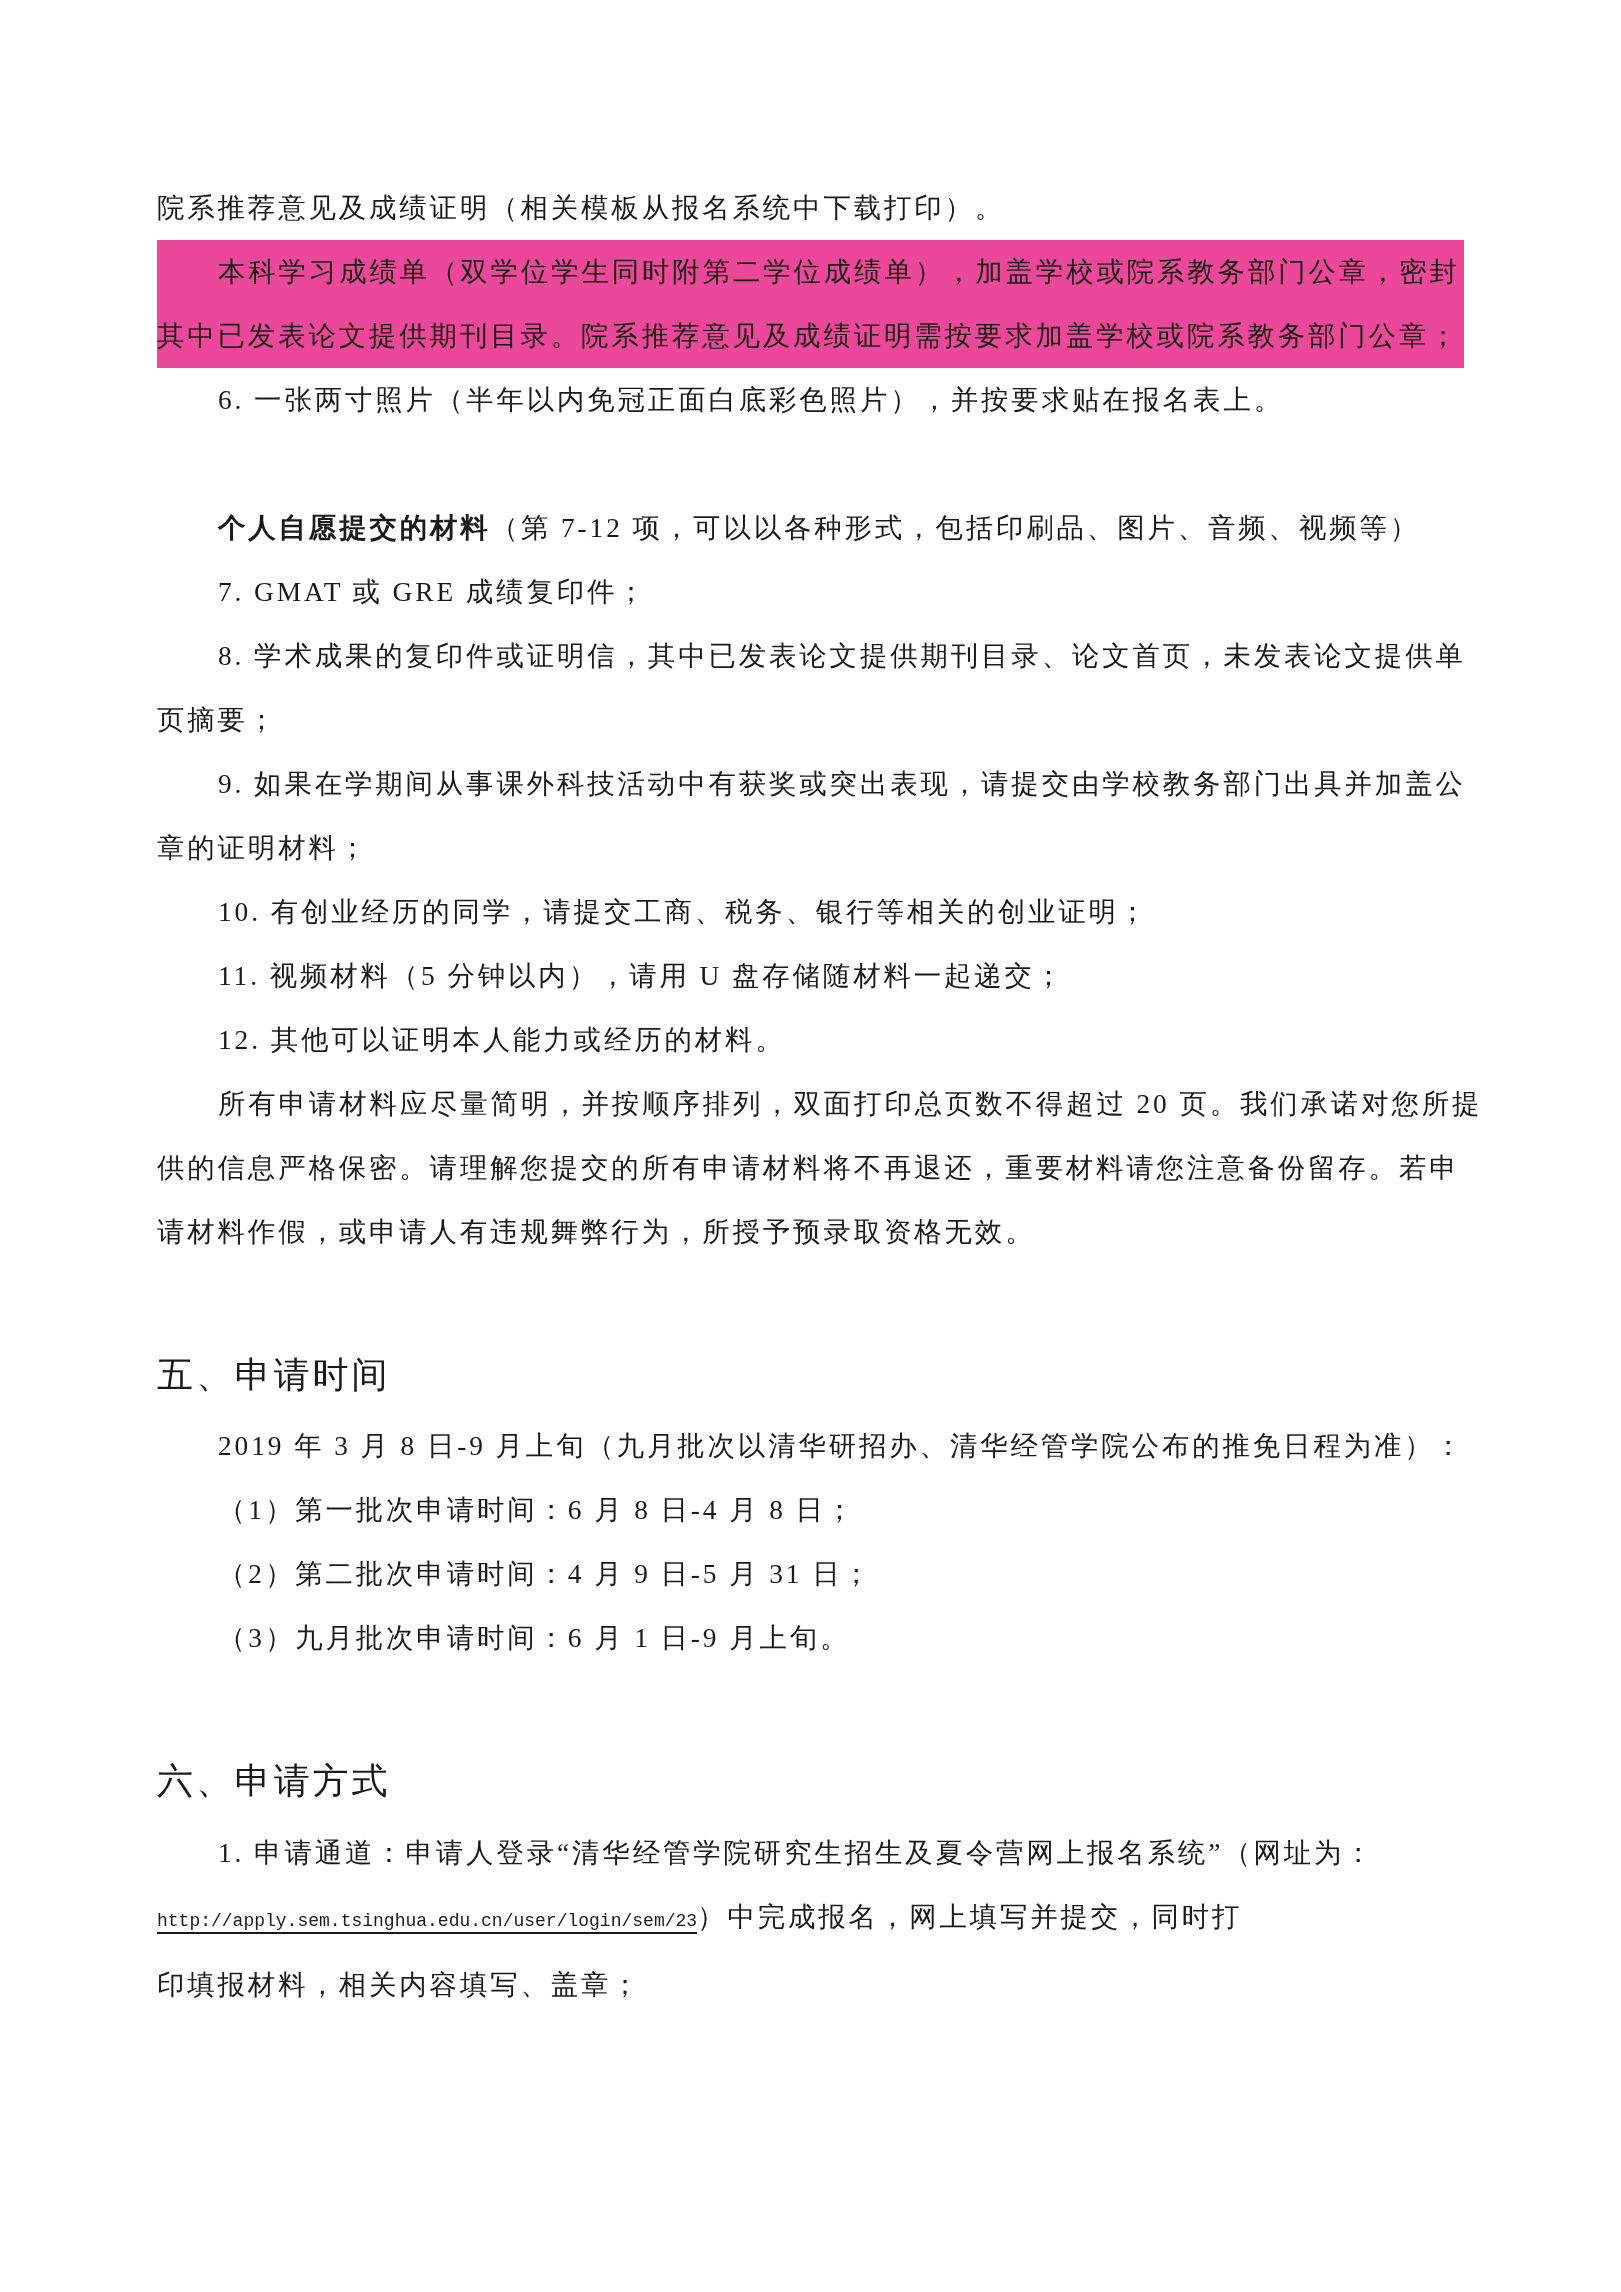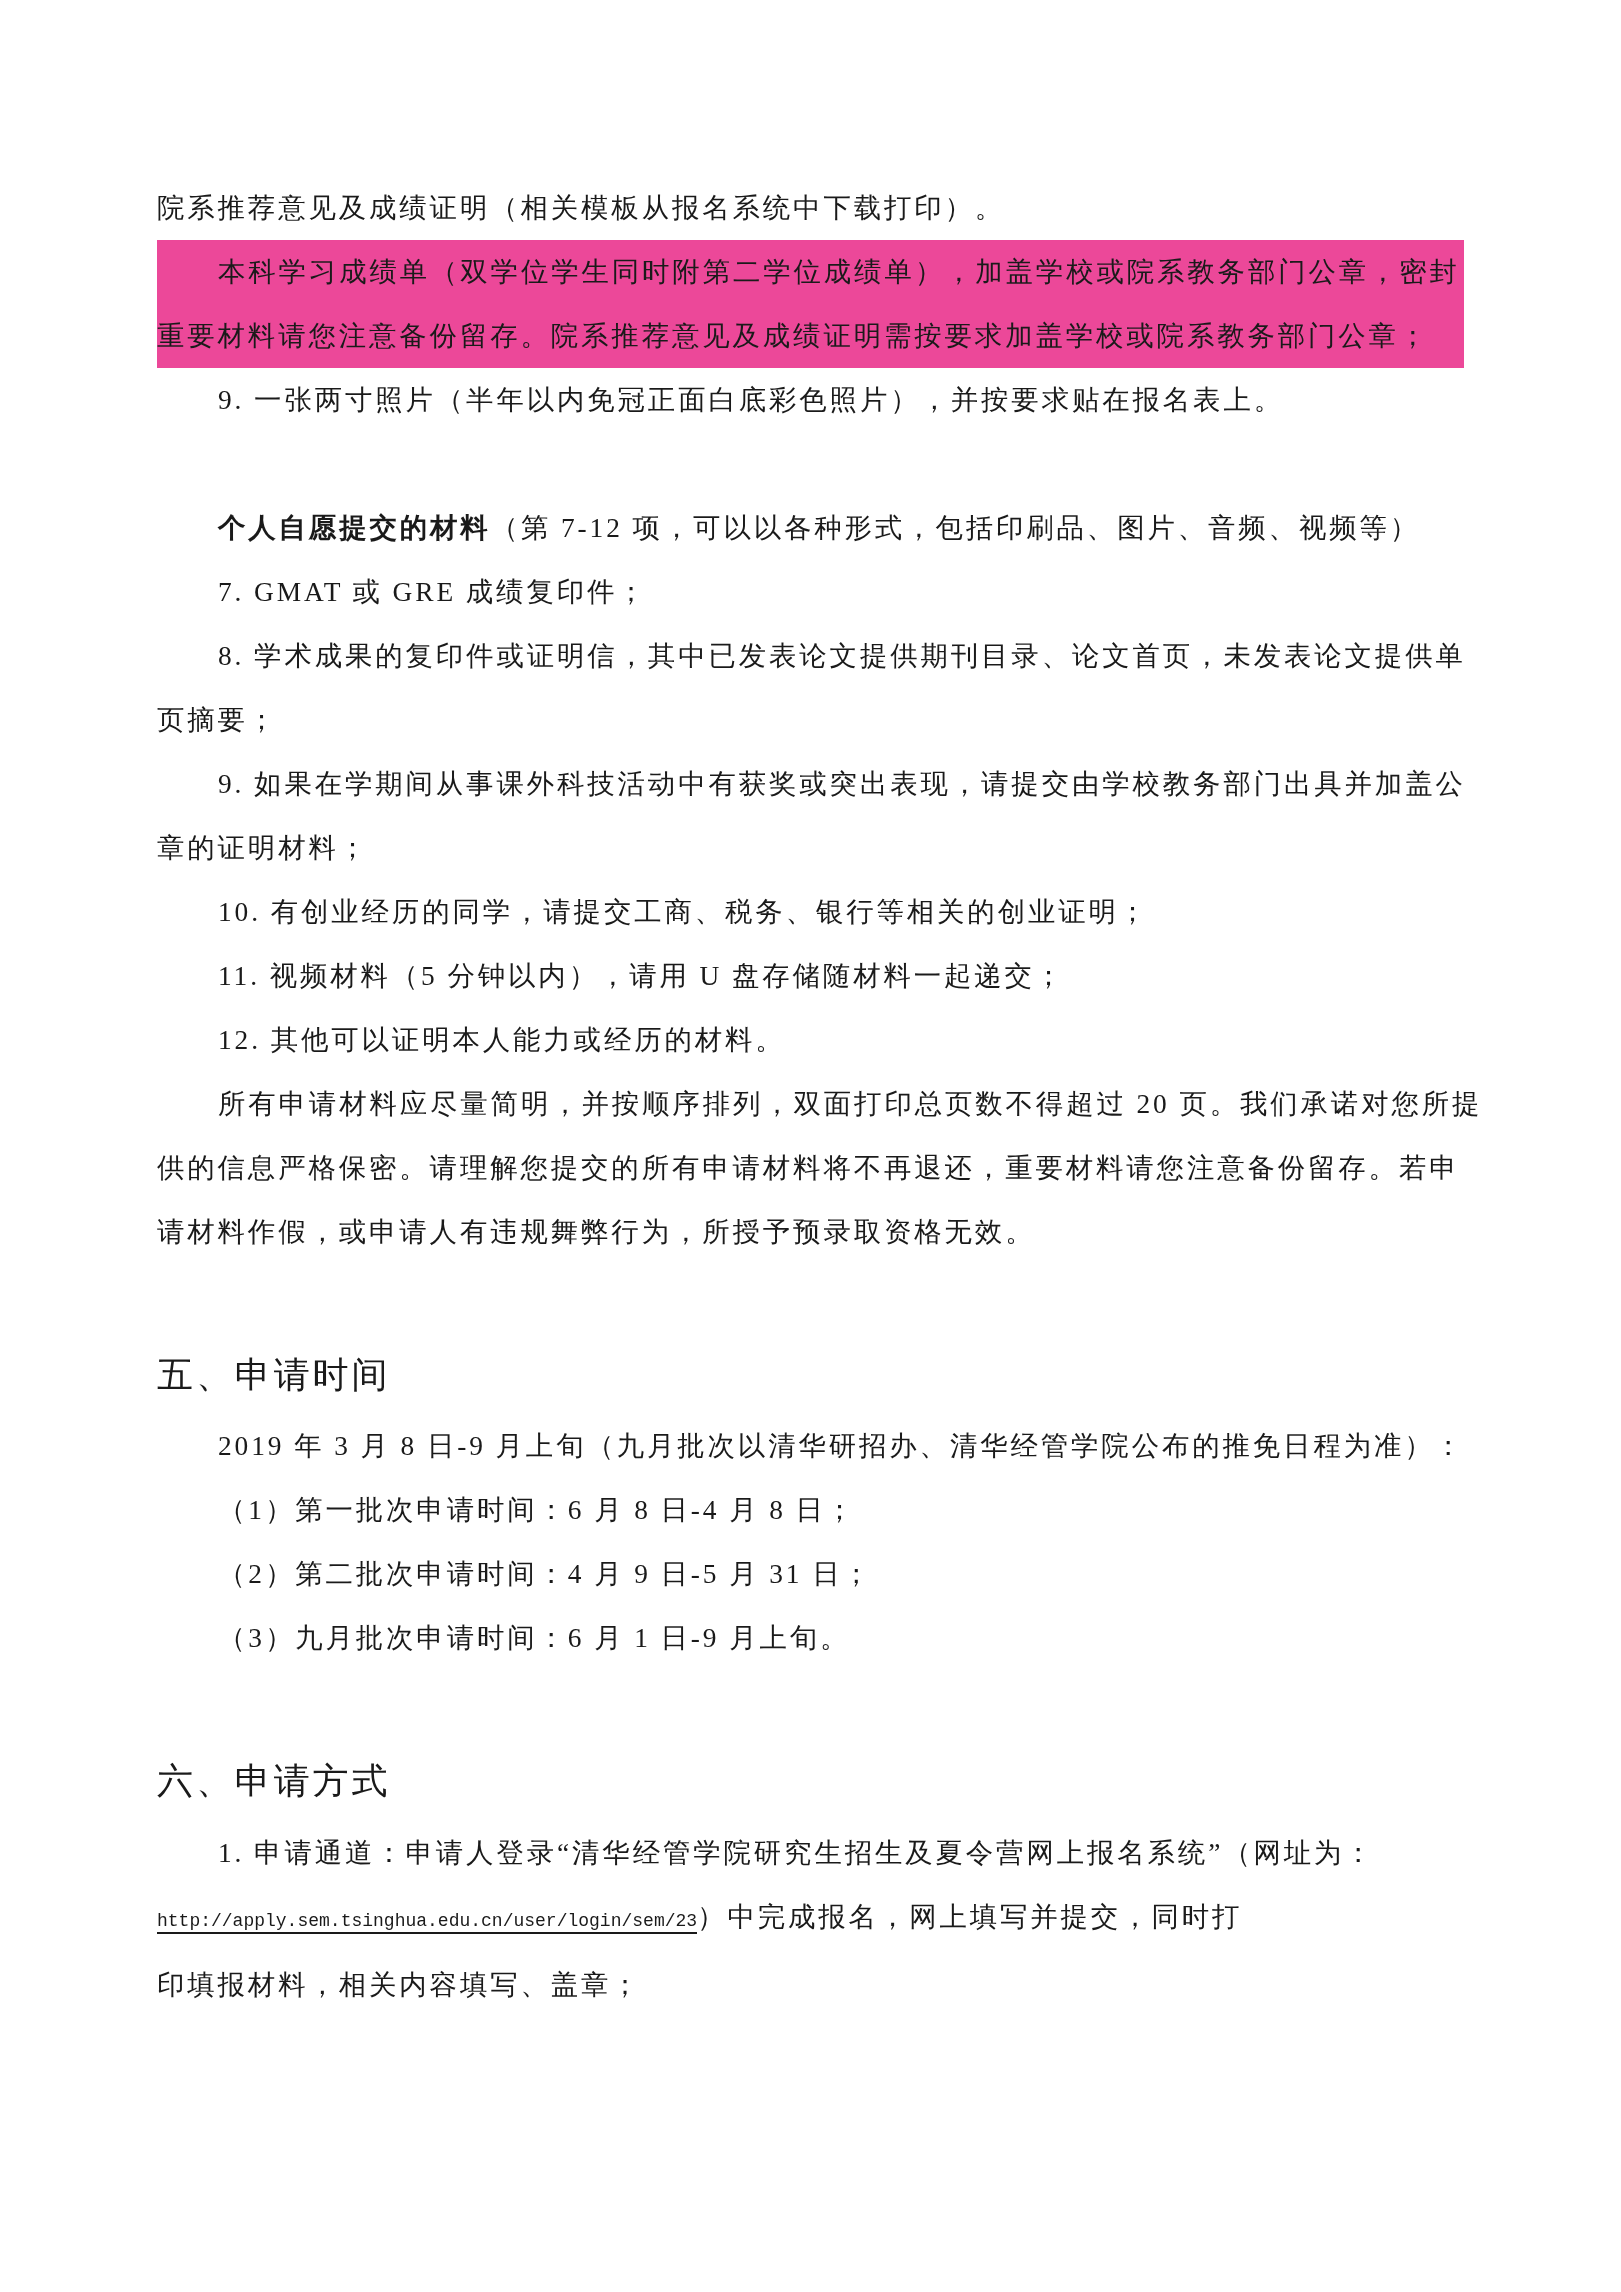--- a/index.html
+++ b/index.html
@@ -47,23 +47,23 @@
   }
 </style>
 </head>
 <body style="background: rgb(255, 255, 255); color: rgb(26, 26, 26);">
 
 <div class="page">
   <div>
       <div class="line">院系推荐意见及成绩证明（相关模板从报名系统中下载打印）。</div>
       <div class="hl" style="background: #ec4899;">
         <div class="line indent">本科学习成绩单（双学位学生同时附第二学位成绩单），加盖学校或院系教务部门公章，密封</div>
-        <div class="line">重要材料请您注意备份留存。院系推荐意见及成绩证明需按要求加盖学校或院系教务部门公章；</div>
+        <div class="line">其中已发表论文提供期刊目录。院系推荐意见及成绩证明需按要求加盖学校或院系教务部门公章；</div>
       </div>
-      <div class="line indent">9. 一张两寸照片（半年以内免冠正面白底彩色照片），并按要求贴在报名表上。</div>
+      <div class="line indent">6. 一张两寸照片（半年以内免冠正面白底彩色照片），并按要求贴在报名表上。</div>
       <div class="gap"></div>
       <div class="line indent"><span class="bold-run">个人自愿提交的材料</span><span>（第 7-12 项，可以以各种形式，包括印刷品、图片、音频、视频等）</span></div>
       <div class="line indent">7. GMAT 或 GRE 成绩复印件；</div>
       <div class="line indent">8. 学术成果的复印件或证明信，其中已发表论文提供期刊目录、论文首页，未发表论文提供单</div>
       <div class="line">页摘要；</div>
       <div class="line indent">9. 如果在学期间从事课外科技活动中有获奖或突出表现，请提交由学校教务部门出具并加盖公</div>
       <div class="line">章的证明材料；</div>
       <div class="line indent">10. 有创业经历的同学，请提交工商、税务、银行等相关的创业证明；</div>
       <div class="line indent">11. 视频材料（5 分钟以内），请用 U 盘存储随材料一起递交；</div>
       <div class="line indent">12. 其他可以证明本人能力或经历的材料。</div>

